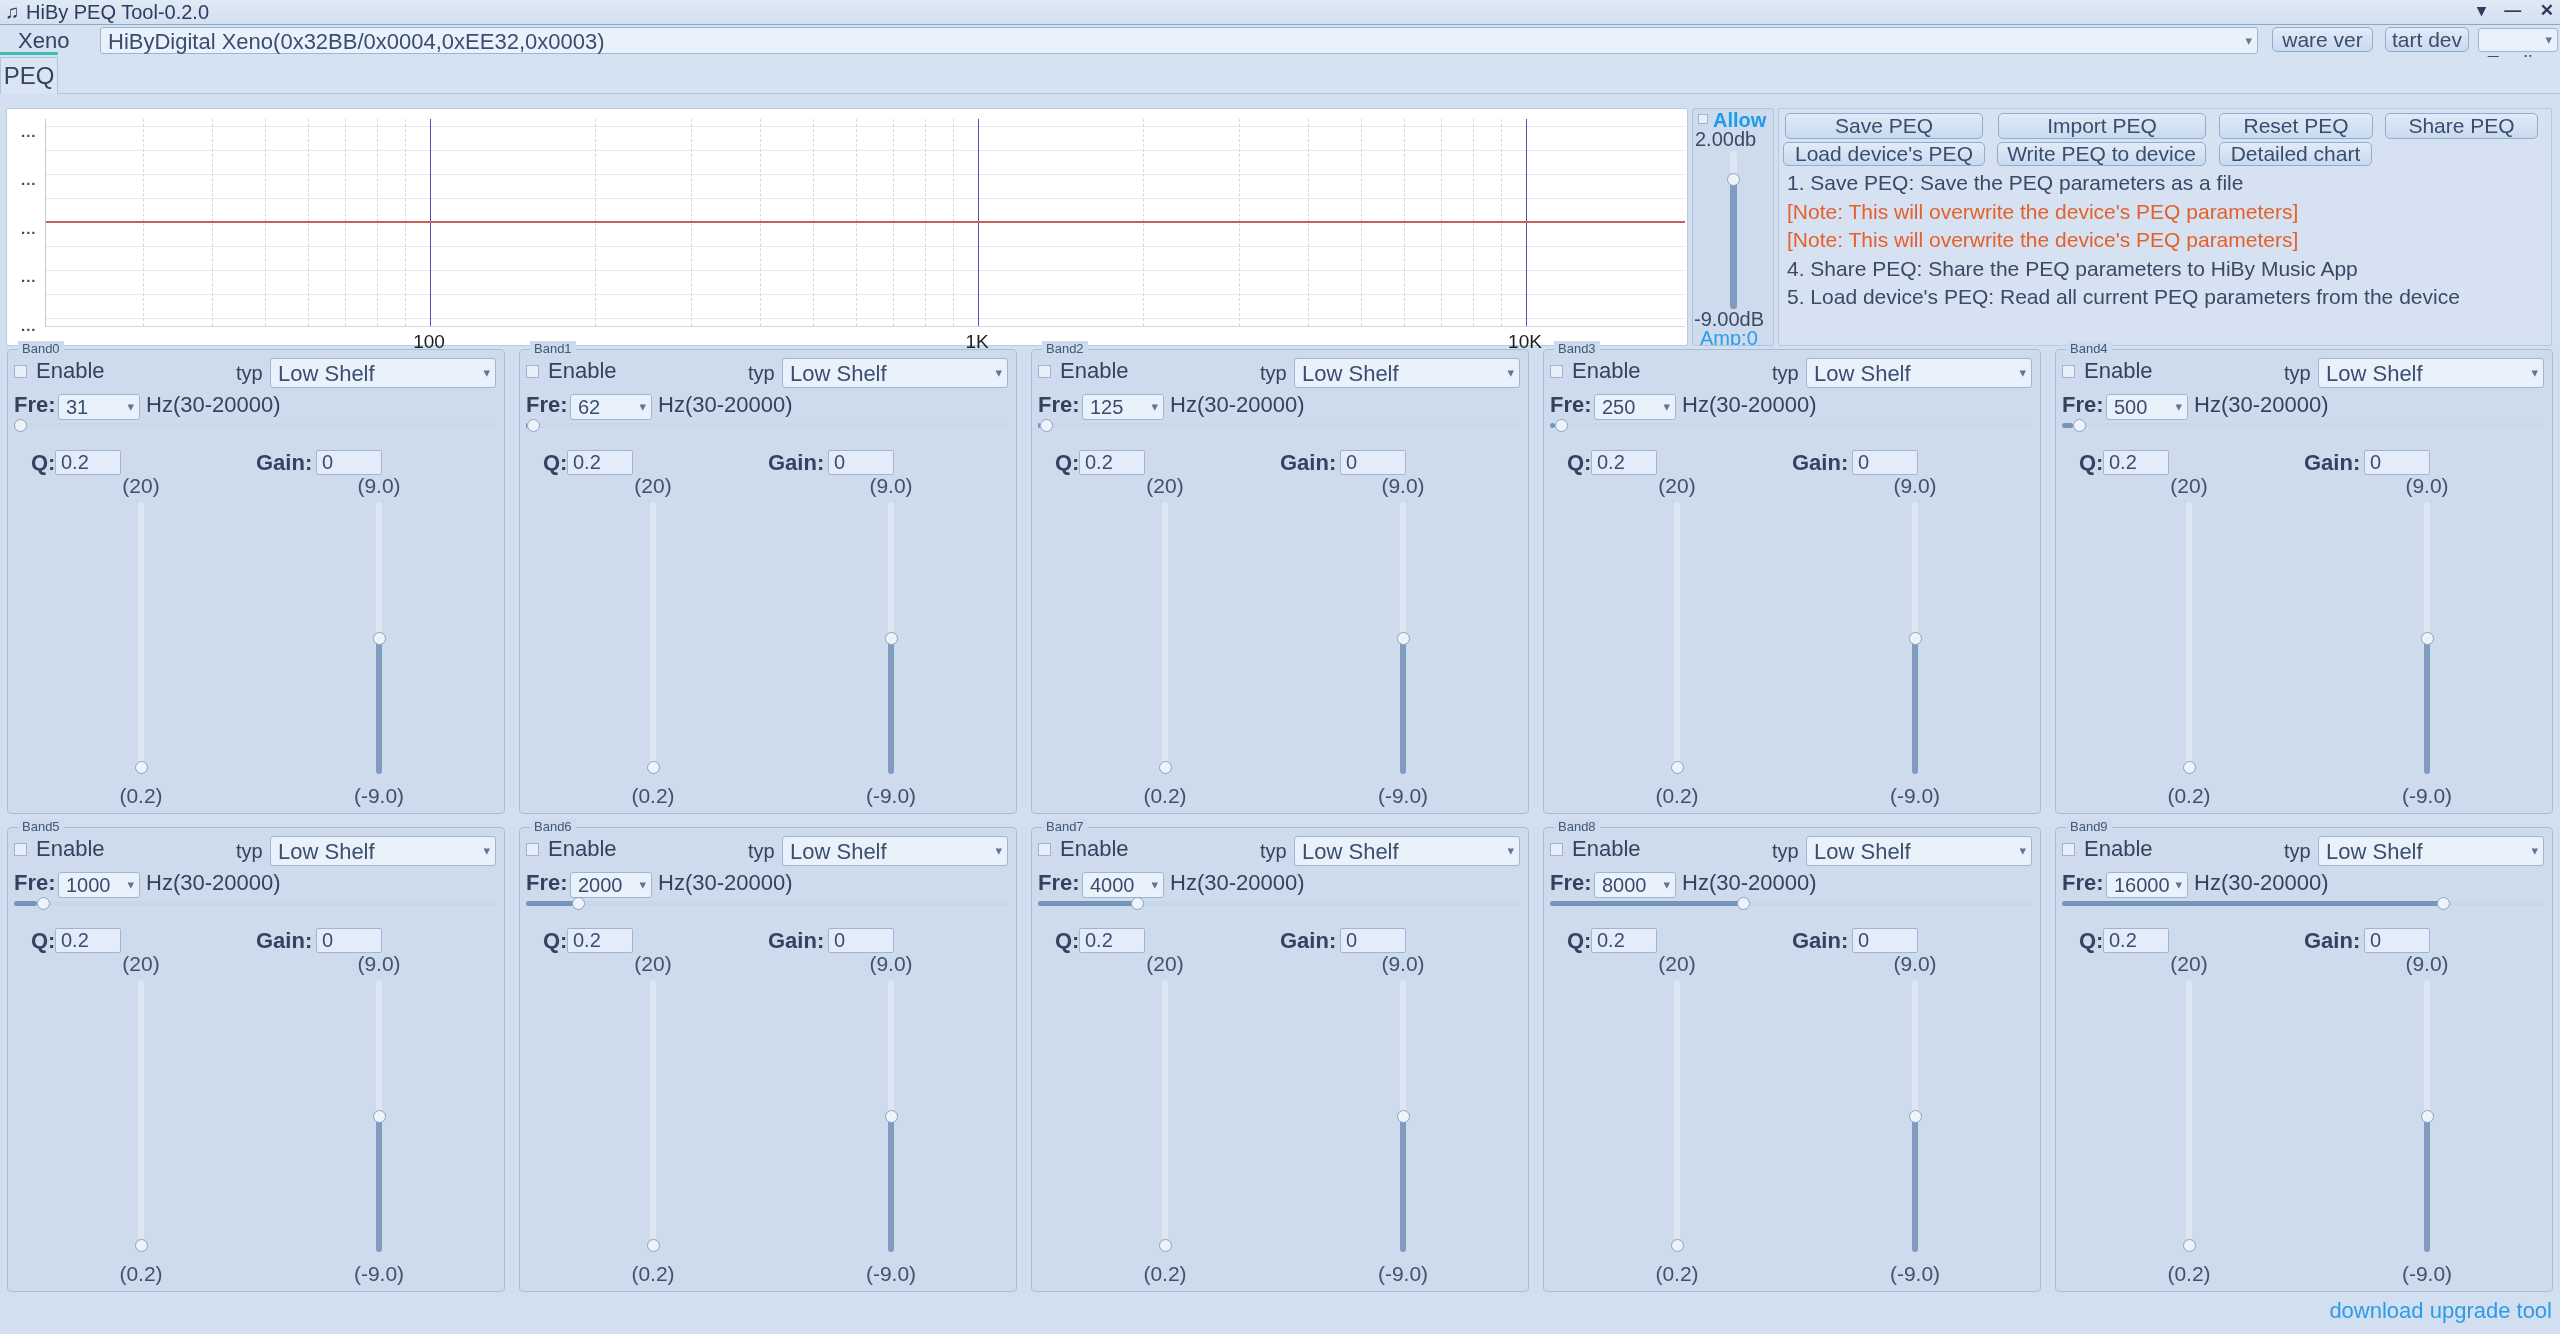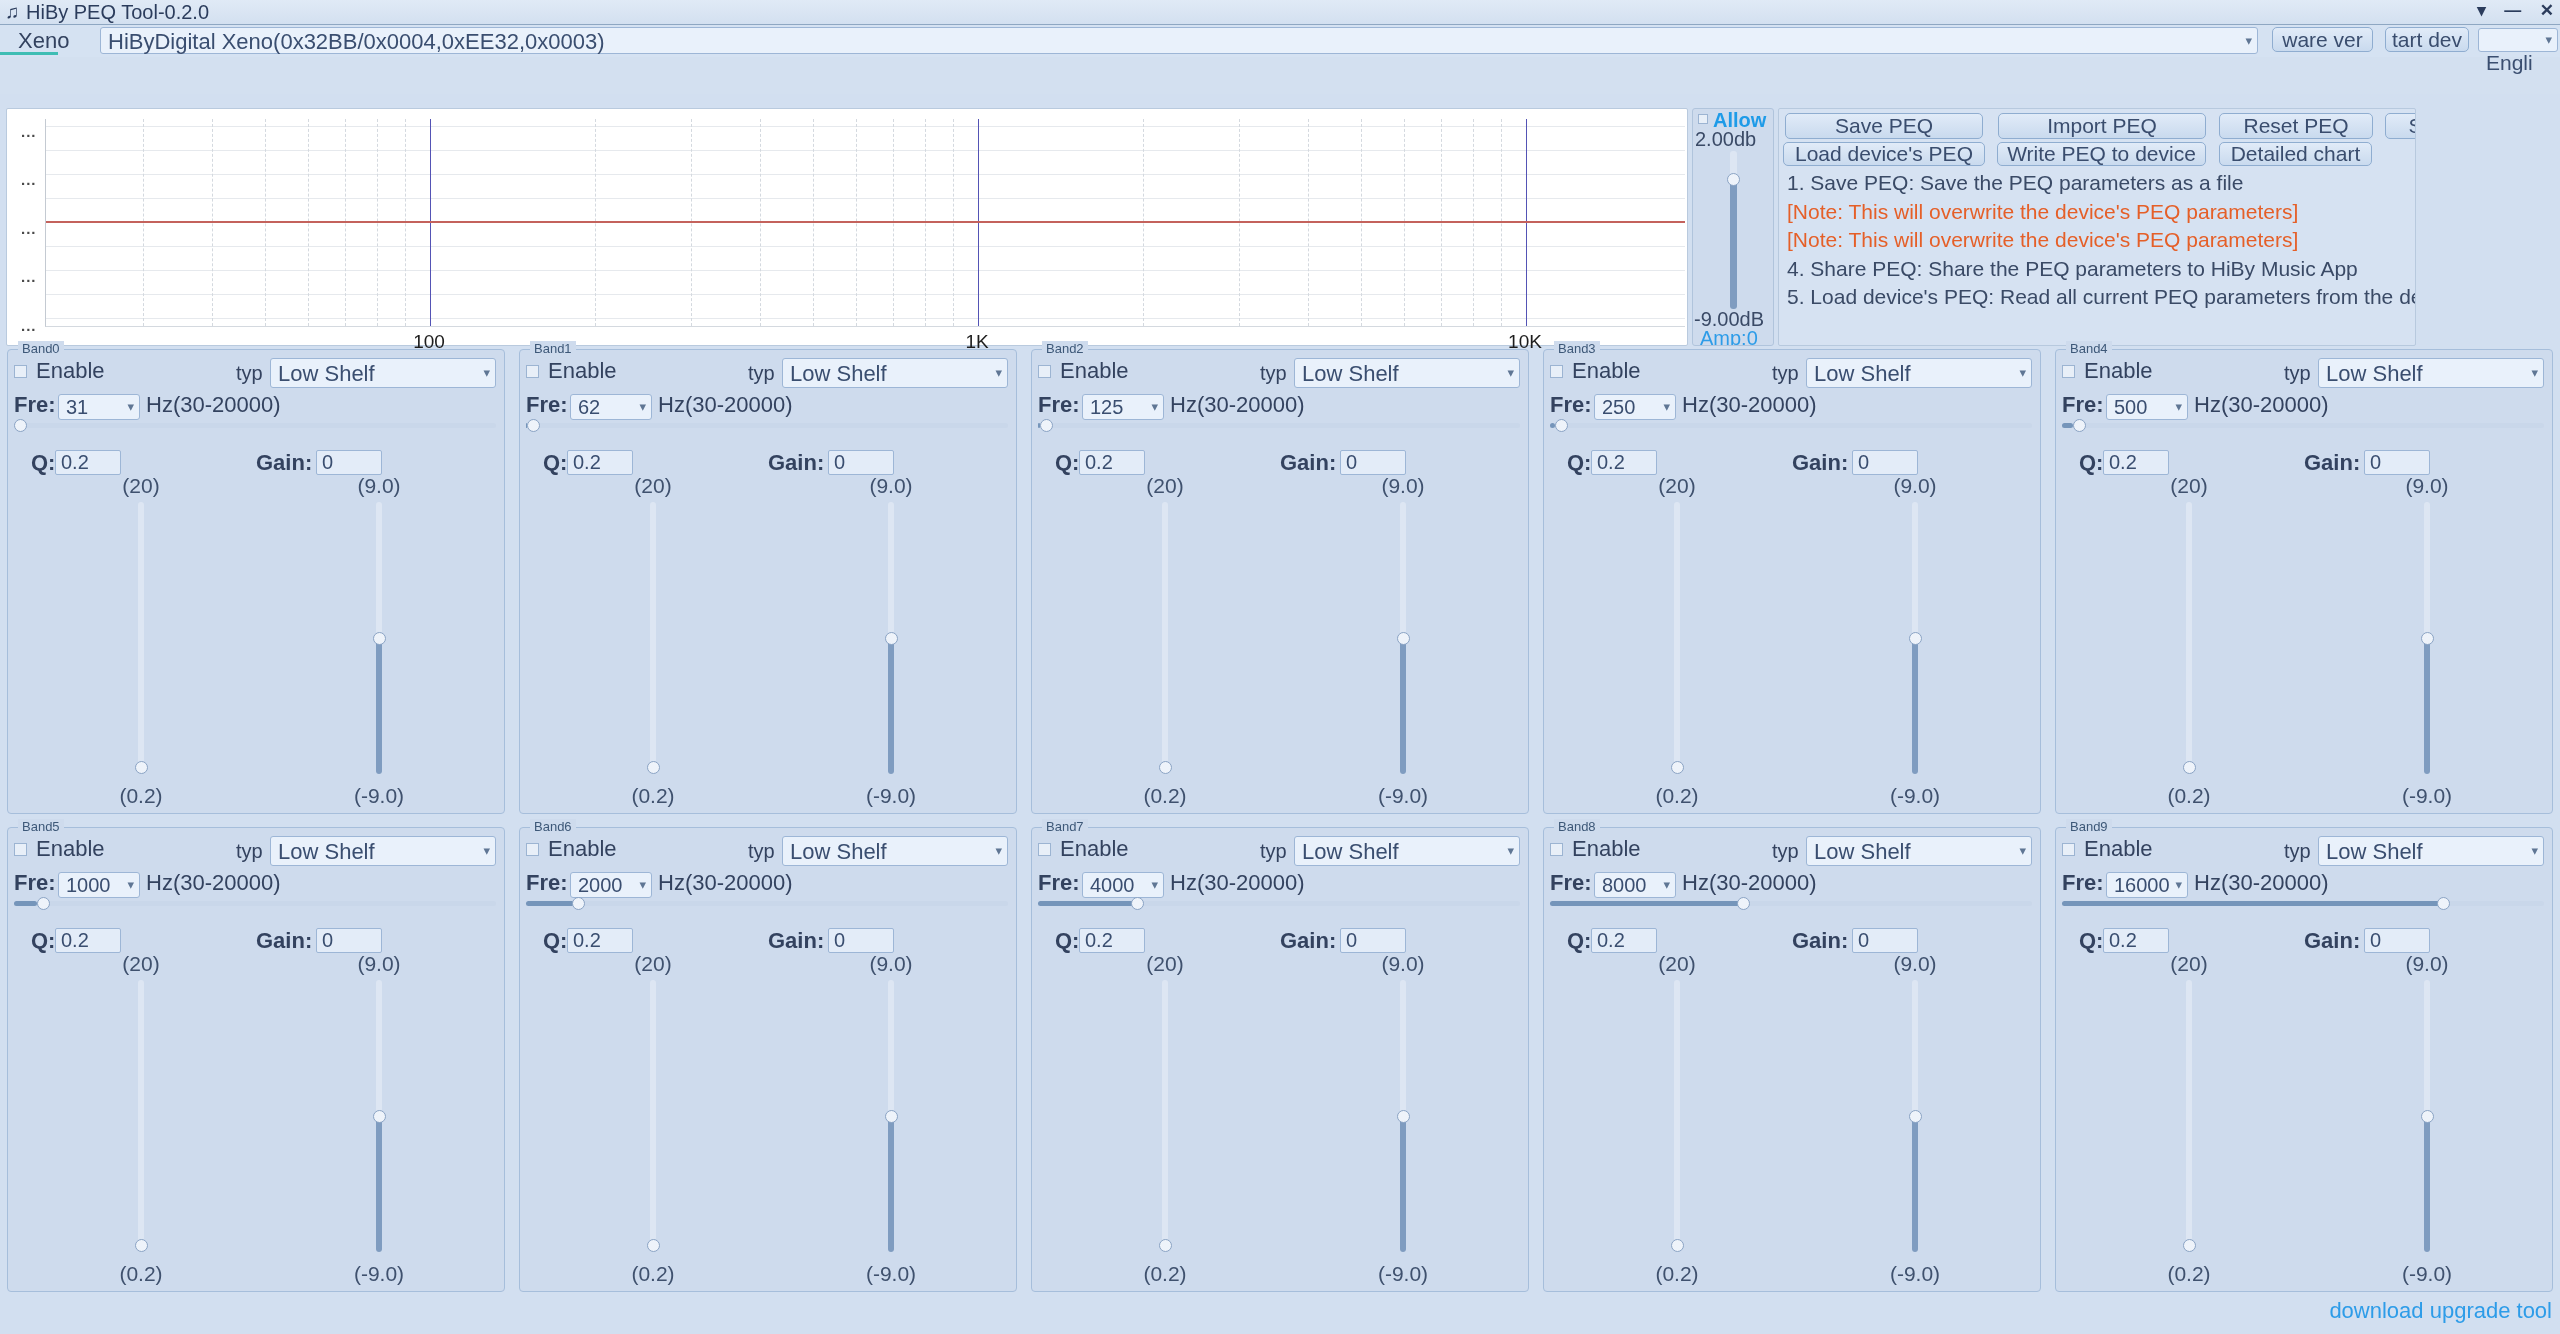--- a/index.html
+++ b/index.html
@@ -60,21 +60,21 @@
   .checkbox { position:absolute; background:#e8eff8; border:1px solid #9cb4d2; }
   .amp-allow { position:absolute; left:20px; top:0px; width:60px; font-size:20px; font-weight:bold; color:#1e9be8; white-space:nowrap; overflow:hidden; }
   .amp-max { position:absolute; left:2px; top:19px; font-size:20px; color:#3a4a66; white-space:nowrap; }
   .amp-min { position:absolute; left:1px; top:199px; font-size:20px; color:#3a4a66; white-space:nowrap; }
   .amp-val { position:absolute; left:7px; top:218px; font-size:20px; color:#2d9ce8; white-space:nowrap; }
   .vtrack { position:absolute; background:#dde6f3; border-radius:3px; }
   .vfill  { position:absolute; background:#7f9cc0; border-radius:3px; }
   .knob { position:absolute; width:13px; height:13px; border-radius:50%;
           background:#eef3fa; border:1px solid #8aa3c4; }
   
-  .actions-panel { position:absolute; left:1778px; top:14px; width:638px; height:238px;
+  .actions-panel { position:absolute; left:1778px; top:14px; width:774px; height:238px;
                    background:#d6e2f2; border:1px solid #b7c9de; border-radius:2px; overflow:hidden; }
   .instructions { position:absolute; left:8px; top:60px; width:760px; height:178px; overflow:hidden; }
   .instr-line { font-size:21px; line-height:28.5px; color:#3a4a66; white-space:nowrap; }
   .instr-line.warning { color:#e55f28; }
   
   .band { position:absolute; width:498px; height:465px; background:#cedbed;
           border:1px solid #a6bedb; border-radius:4px; }
   .band-legend { position:absolute; left:10px; top:-9px; font-size:13px; color:#3d5878;
                  background:#cedbed; padding:0 4px; }
   .enable-label { position:absolute; left:28px; top:8px; font-size:22px; }
@@ -117,20 +117,23 @@
       <span class="arrow">▾</span>
     </div>
     <div class="btn fw-btn">ware ver</div>
     <div class="btn restart-btn">tart dev</div>
     <div class="combo lang-combo">
       <span class="combo-text">Engli</span>
       <span class="arrow">▾</span>
     </div>
   </div>
 
+  <div class="tab-row">
+    <div class="tab">PEQ</div>
+  </div>
 
   <div class="main">
 
     <div class="chart-panel">
       <div class="plot" id="plot">
           <div class="hgrid" style="top: 7px;"></div>
           <div class="hgrid" style="top: 31px;"></div>
           <div class="hgrid" style="top: 55px;"></div>
           <div class="hgrid" style="top: 79px;"></div>
           <div class="hgrid" style="top: 103px;"></div>

